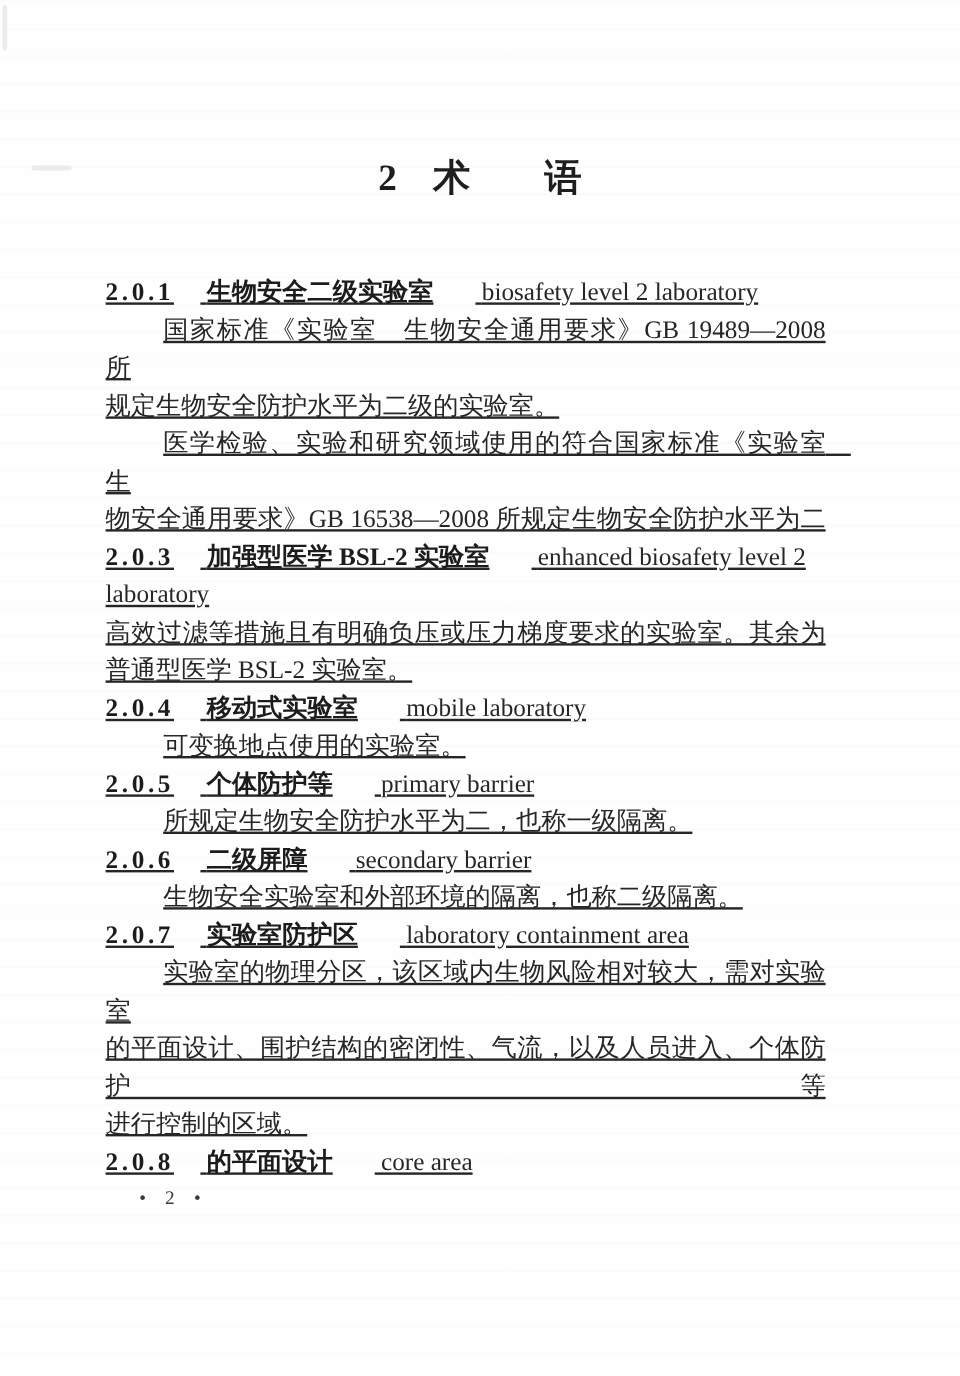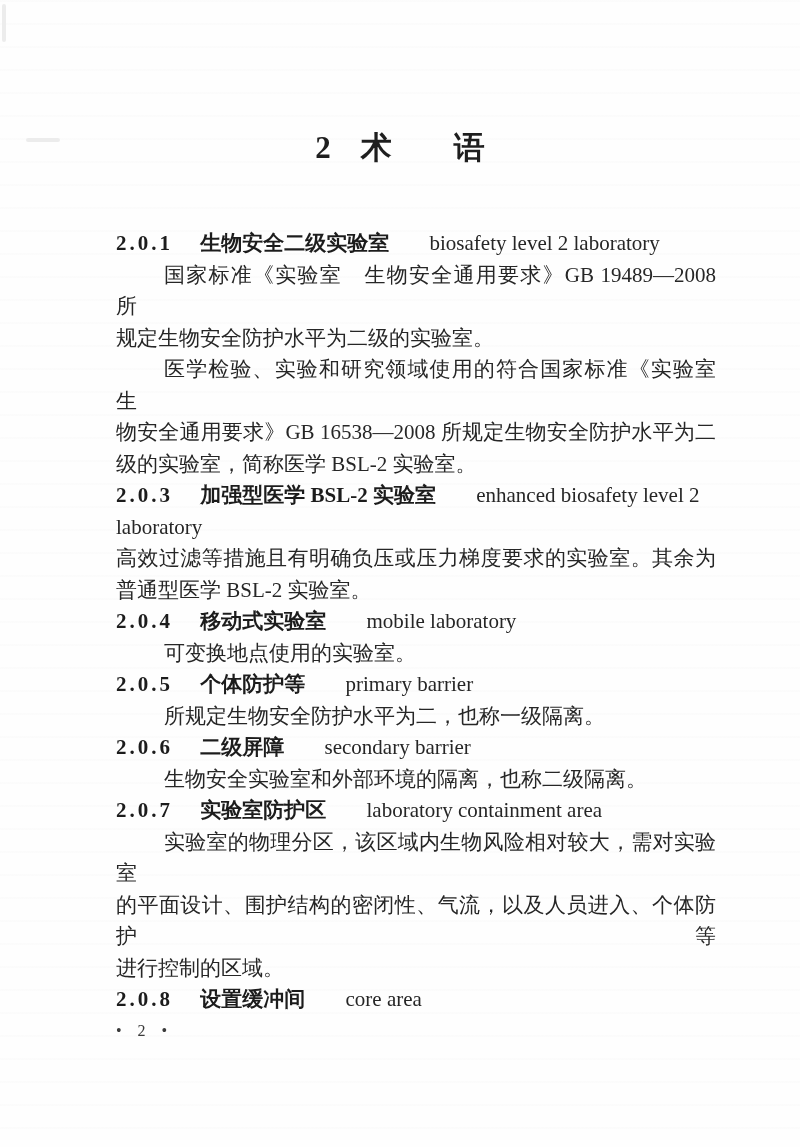--- a/index.html
+++ b/index.html
@@ -41,21 +41,22 @@
     font-size: 31px;
     font-weight: bold;
     line-height: 44px;
     color: #1e1e1e;
   }
   .doc-title .t-num { margin-right: 30px; }
   .doc-title .t-c1  { margin-right: 62px; }
 
   .content {
     width: 600px;
-    margin: 58px 100px 0 116px;
+    margin: 58px 100px 0 88px;
+    text-decoration: underline;
   }
   .line {
     line-height: 31.5px;
     min-height: 31.5px;
     font-size: 21px;
   }
   .fill {
     text-align: justify;
     text-align-last: justify;
   }
@@ -107,21 +108,20 @@
     <div class="body">
           <div class="line body-line indent fill">国家标准《实验室　生物安全通用要求》GB 19489—2008 所</div>
           <div class="line body-line">规定生物安全防护水平为二级的实验室。</div>
         </div>
   </section>
 
   <section class="term-section">
     <div class="body">
           <div class="line body-line indent fill">医学检验、实验和研究领域使用的符合国家标准《实验室　生</div>
           <div class="line body-line fill">物安全通用要求》GB 16538—2008 所规定生物安全防护水平为二</div>
-          <div class="line body-line">级的实验室，简称医学 BSL-2 实验室。</div>
         </div>
   </section>
 
   <section class="term-section">
     <div class="heading line">
       <span class="num">2.0.3</span>
       <span class="zh">加强型医学 BSL-2 实验室</span>
       <span class="en">enhanced biosafety level 2</span>
     </div>
     <div class="heading-cont line">laboratory</div>
@@ -177,21 +177,21 @@
     <div class="body">
           <div class="line body-line indent fill">实验室的物理分区，该区域内生物风险相对较大，需对实验室</div>
           <div class="line body-line fill">的平面设计、围护结构的密闭性、气流，以及人员进入、个体防护等</div>
           <div class="line body-line">进行控制的区域。</div>
         </div>
   </section>
 
   <section class="term-section">
     <div class="heading line">
       <span class="num">2.0.8</span>
-      <span class="zh">设置缓冲间</span>
+      <span class="zh">的平面设计</span>
       <span class="en">core area</span>
     </div>
 
   </section>
 </main>
 
   <div class="footer">• 2 •</div>
 </div>
 
 </body></html>

